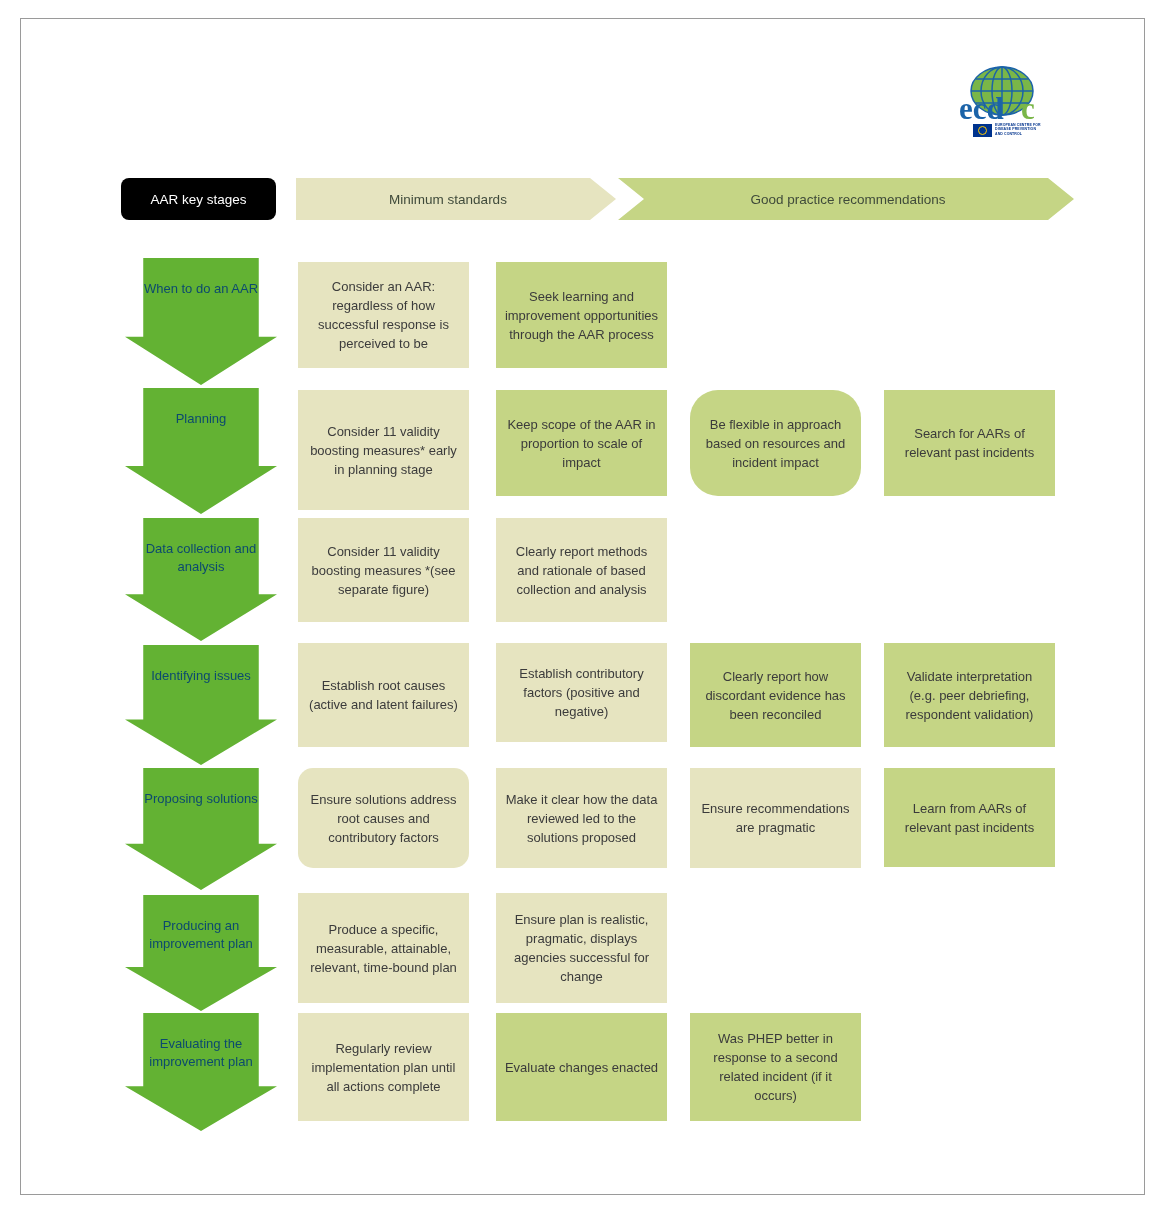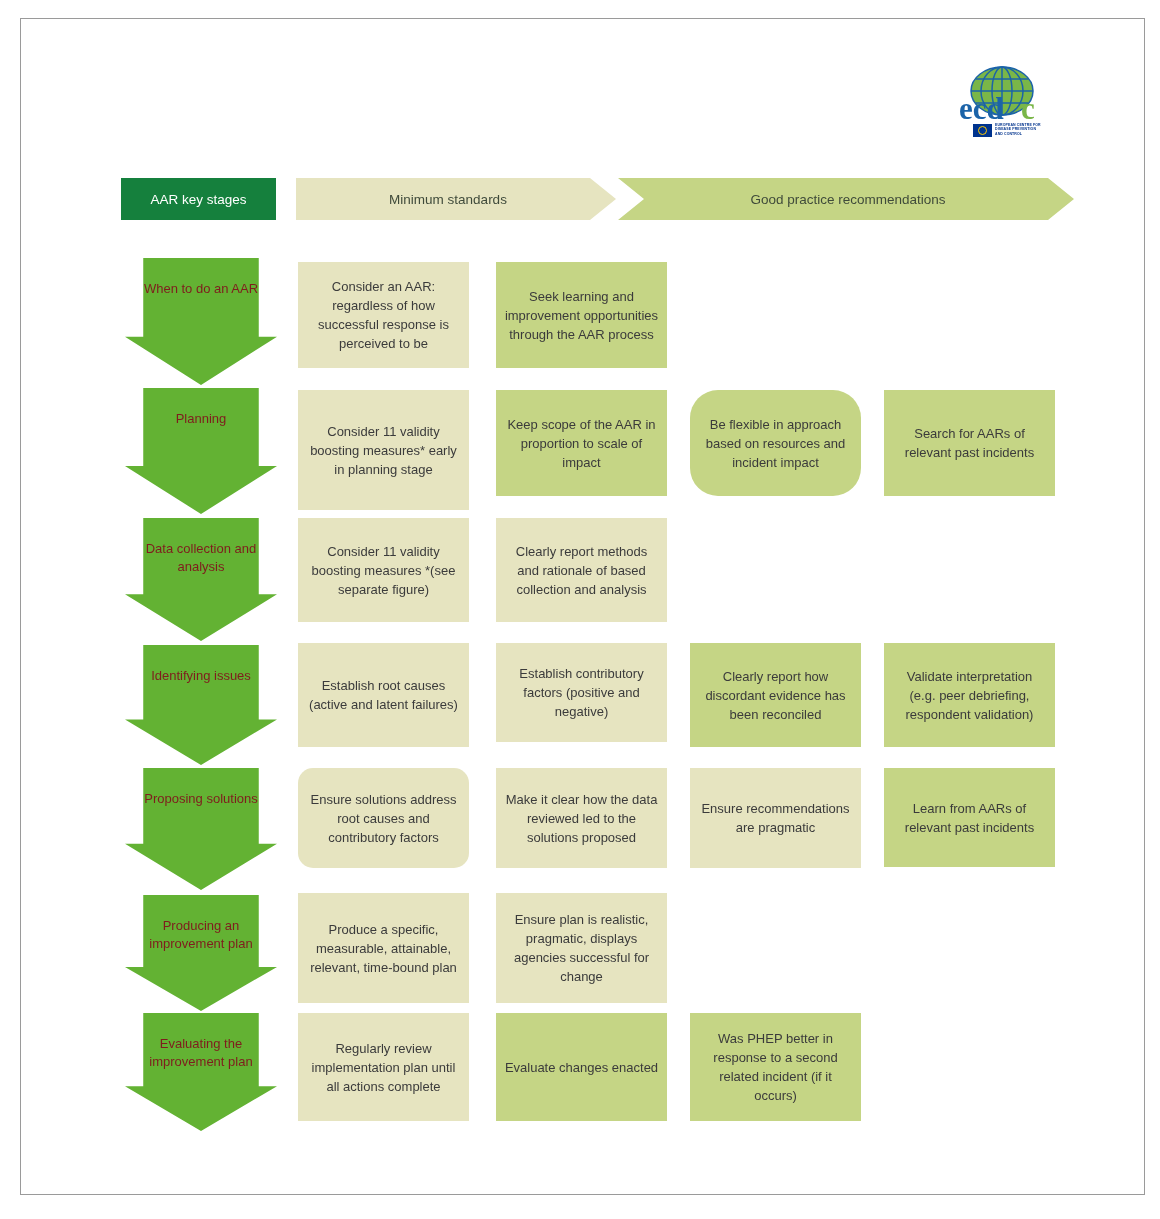--- a/index.html
+++ b/index.html
@@ -97,22 +97,23 @@
     display: flex;
     align-items: center;
     justify-content: center;
     font-size: 13.5px;
     color: #3f4a3a;
     text-align: center;
   }
   #hdr-stages {
     left: 0px;
     width: 155px;
-    background: #15803d;
+    background: #000000;
     color: #ffffff;
+    border-radius: 8px;
   }
   #hdr-min {
     left: 175px;
     width: 320px;
     background: #e6e4c0;
     clip-path: polygon(0 0, calc(100% - 26px) 0, 100% 50%, calc(100% - 26px) 100%, 0 100%);
     padding-right: 16px;
   }
   #hdr-good {
     left: 497px;
@@ -122,21 +123,21 @@
     padding-left: 20px;
     padding-right: 16px;
   }
 
   
   .stage-arrow {
     position: absolute;
     left: 104px;
     width: 152px;
     background: #63b233;
-    color: #7f1d1d;
+    color: #0c4a6e;
     font-size: 13px;
     line-height: 18px;
     text-align: center;
     clip-path: polygon(12% 0, 88% 0, 88% 62%, 100% 62%, 50% 100%, 0 62%, 12% 62%);
     display: flex;
     align-items: flex-start;
     justify-content: center;
     padding-top: 22px;
   }
   .stage-arrow .stage-label {

